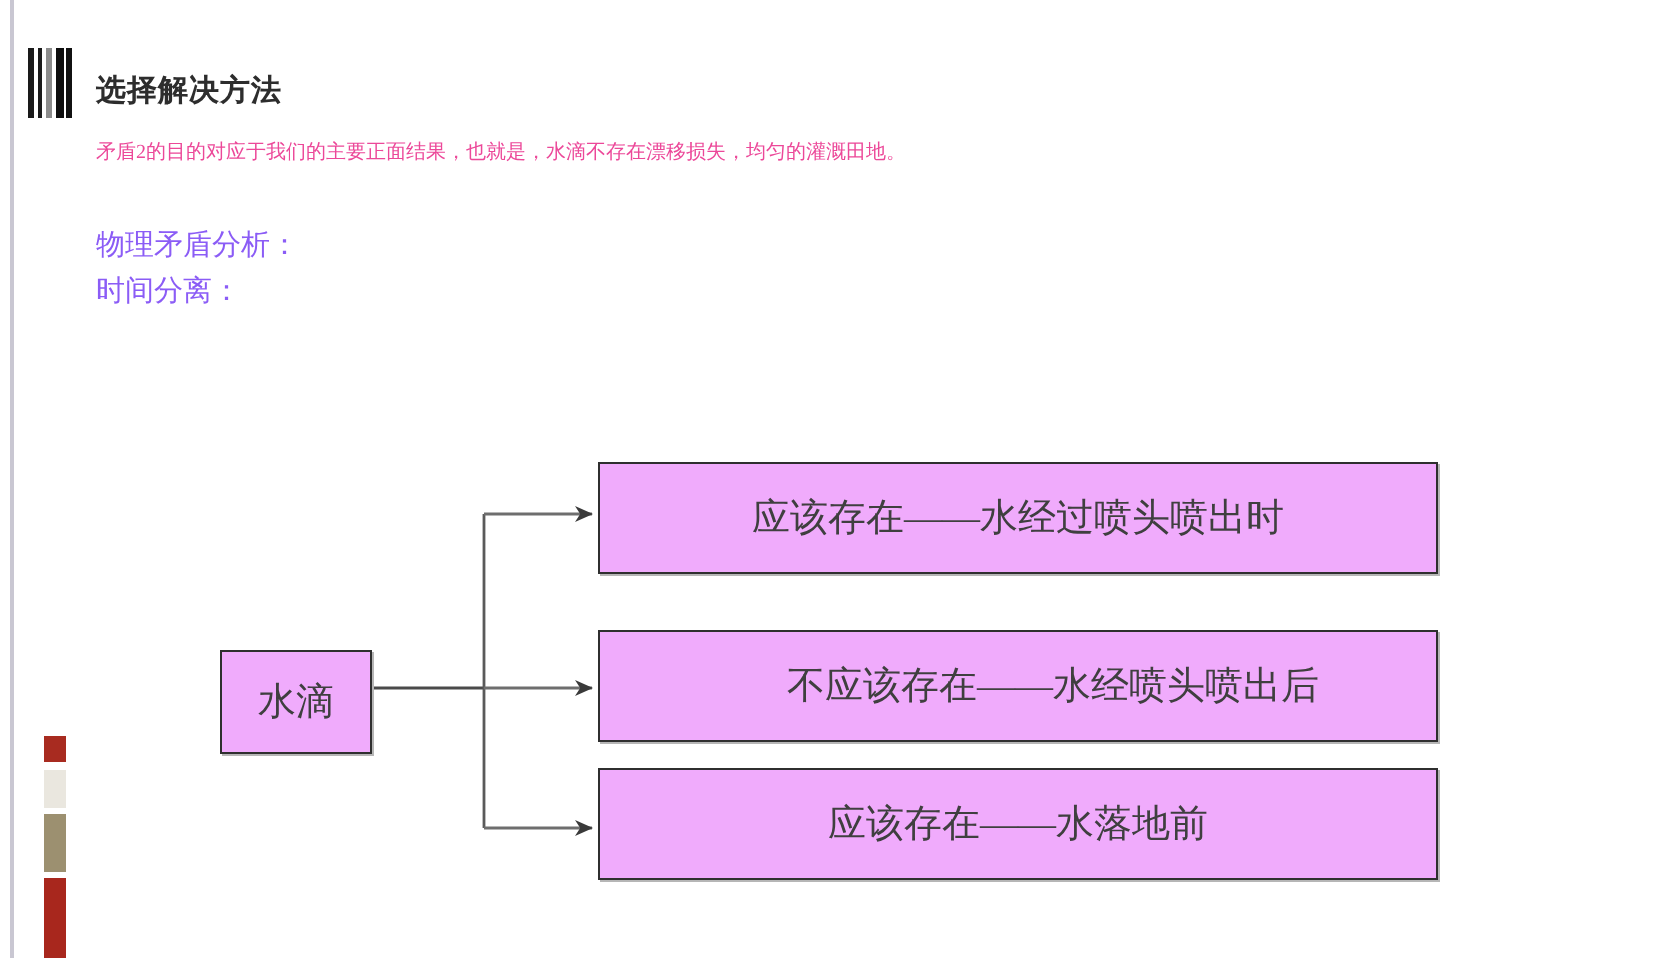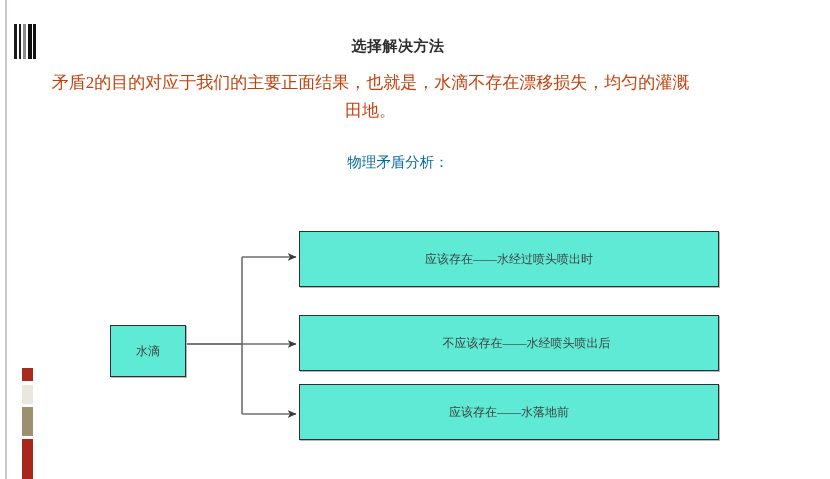--- a/index.html
+++ b/index.html
@@ -53,71 +53,70 @@
     height: 111px;
   }
   .color-strip span { display:block; width:100%; }
 
   
   .content {
     position: absolute;
     left: 48px;
     top: 36px;
     width: 700px;
-    text-align: center;
   }
 
   .doc-title {
     font-size: 15px;
     font-weight: bold;
     color: #2d2d2d;
     letter-spacing: .5px;
     margin: 0 0 12px 0;
     line-height: 1.4;
   }
 
   .para {
-    font-size: 17px;
+    font-size: 10px;
     line-height: 1.65;
-    color: #c2410c;
+    color: #ec4899;
     margin: 0;
     width: 645px;
     font-family: Liberation Serif, serif;
   }
 
   .spacer { height: 26px; }
 
   .line {
     font-size: 14.5px;
     line-height: 1.62;
-    color: #0369a1;
+    color: #8b5cf6;
     margin: 0;
     white-space: pre;
   }
 
   
   #diagram {
     position: absolute;
     left: 0;
     top: 0;
     width: 830px;
     height: 479px;
     pointer-events: none;
   }
 
   .node {
     position: absolute;
     box-sizing: border-box;
-    background: #5eead4;
+    background: #f0abfc;
     border: 1.2px solid #2f2f2f;
     box-shadow: 1px 1px 0 #b6b6b6;
     display: flex;
     align-items: center;
     justify-content: center;
-    font-size: 12px;
+    font-size: 19px;
     color: #3f3f3f;
     font-family: "Liberation Serif", "DejaVu Serif", serif;
   }
 
   .node-source {
     left: 110px;
     top: 325px;
     width: 76px;
     height: 52px;
   }
@@ -164,20 +163,21 @@
       <span style="background: rgb(156, 144, 112); height: 29px;"></span>
       <span style="background: rgb(255, 255, 255); height: 3px;"></span>
       <span style="background: rgb(168, 39, 29); height: 40px;"></span>
     </div>
 
   <div class="content">
     <div class="doc-title">选择解决方法</div>
     <p class="para">矛盾2的目的对应于我们的主要正面结果，也就是，水滴不存在漂移损失，均匀的灌溉田地。</p>
     <div class="spacer"></div>
     <div class="line">物理矛盾分析：</div>
+    <div class="line">时间分离：</div>
   </div>
 
   <div id="diagram">
 
     <svg class="connector" viewBox="0 0 830 479" xmlns="http://www.w3.org/2000/svg">
       <defs>
         <marker id="arrowhead" markerWidth="9" markerHeight="8" refX="8.5" refY="4" orient="auto" markerUnits="userSpaceOnUse">
           <path d="M0,0 L9,4 L0,8 L2.6,4 Z" fill="#3a3a3a"></path>
         </marker>
       </defs>

